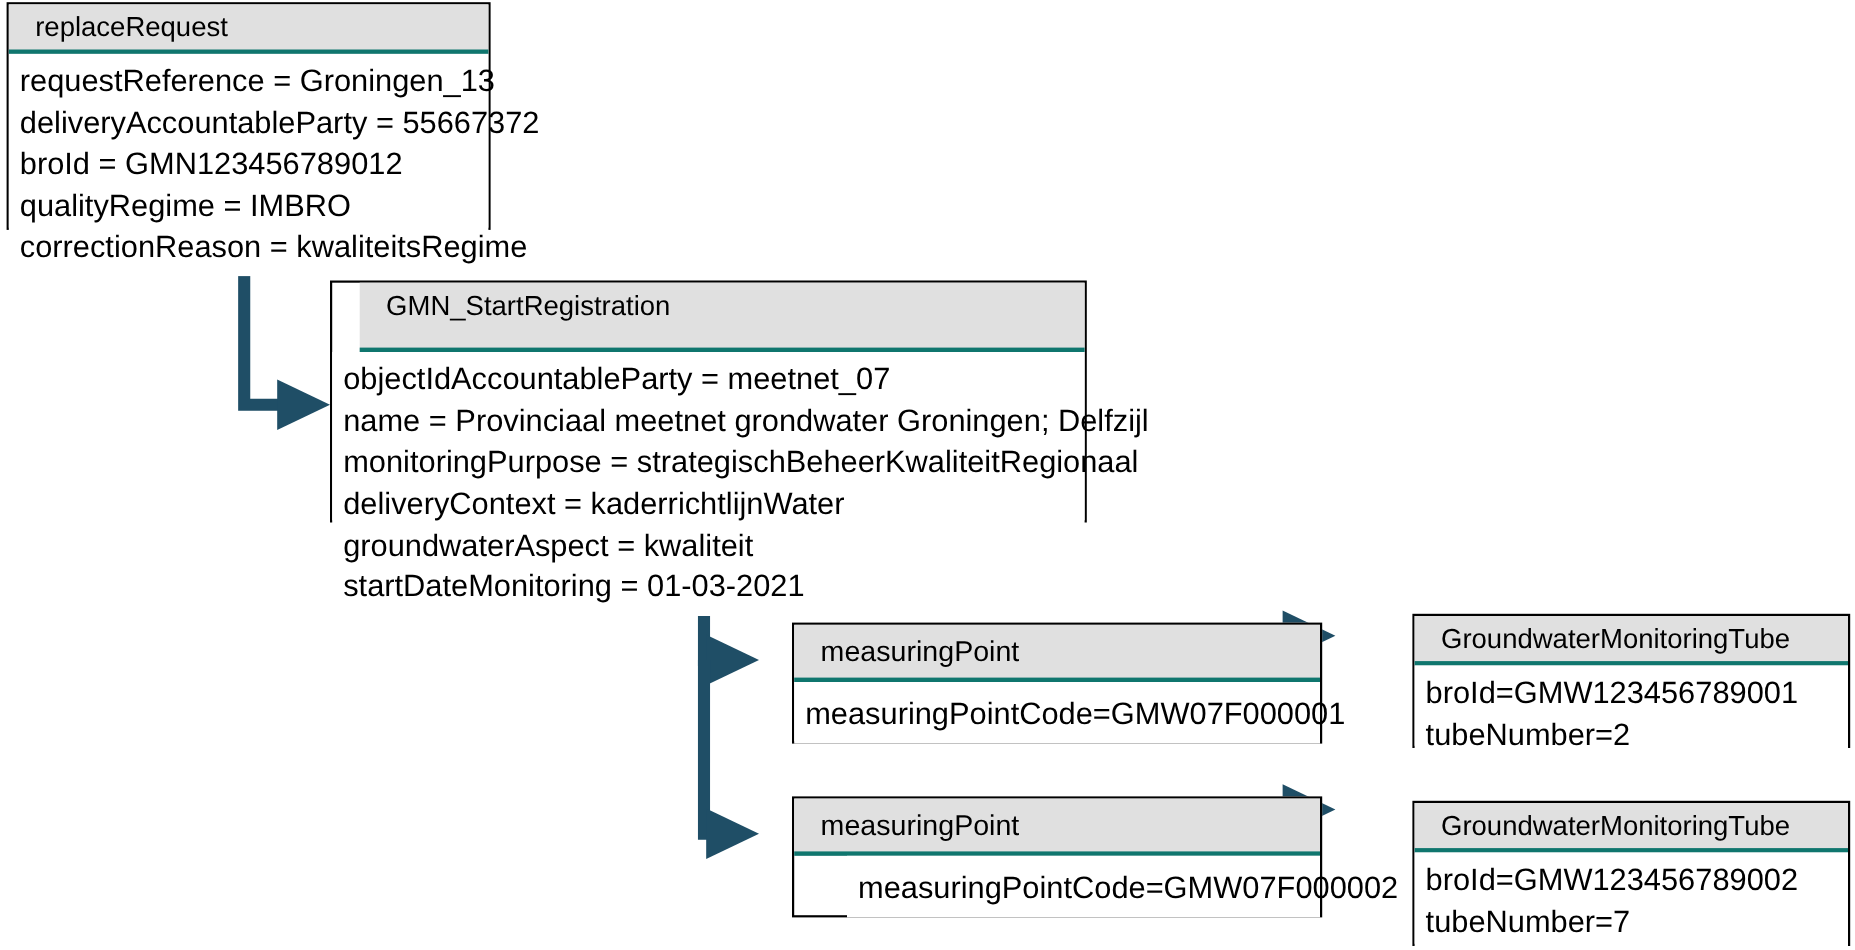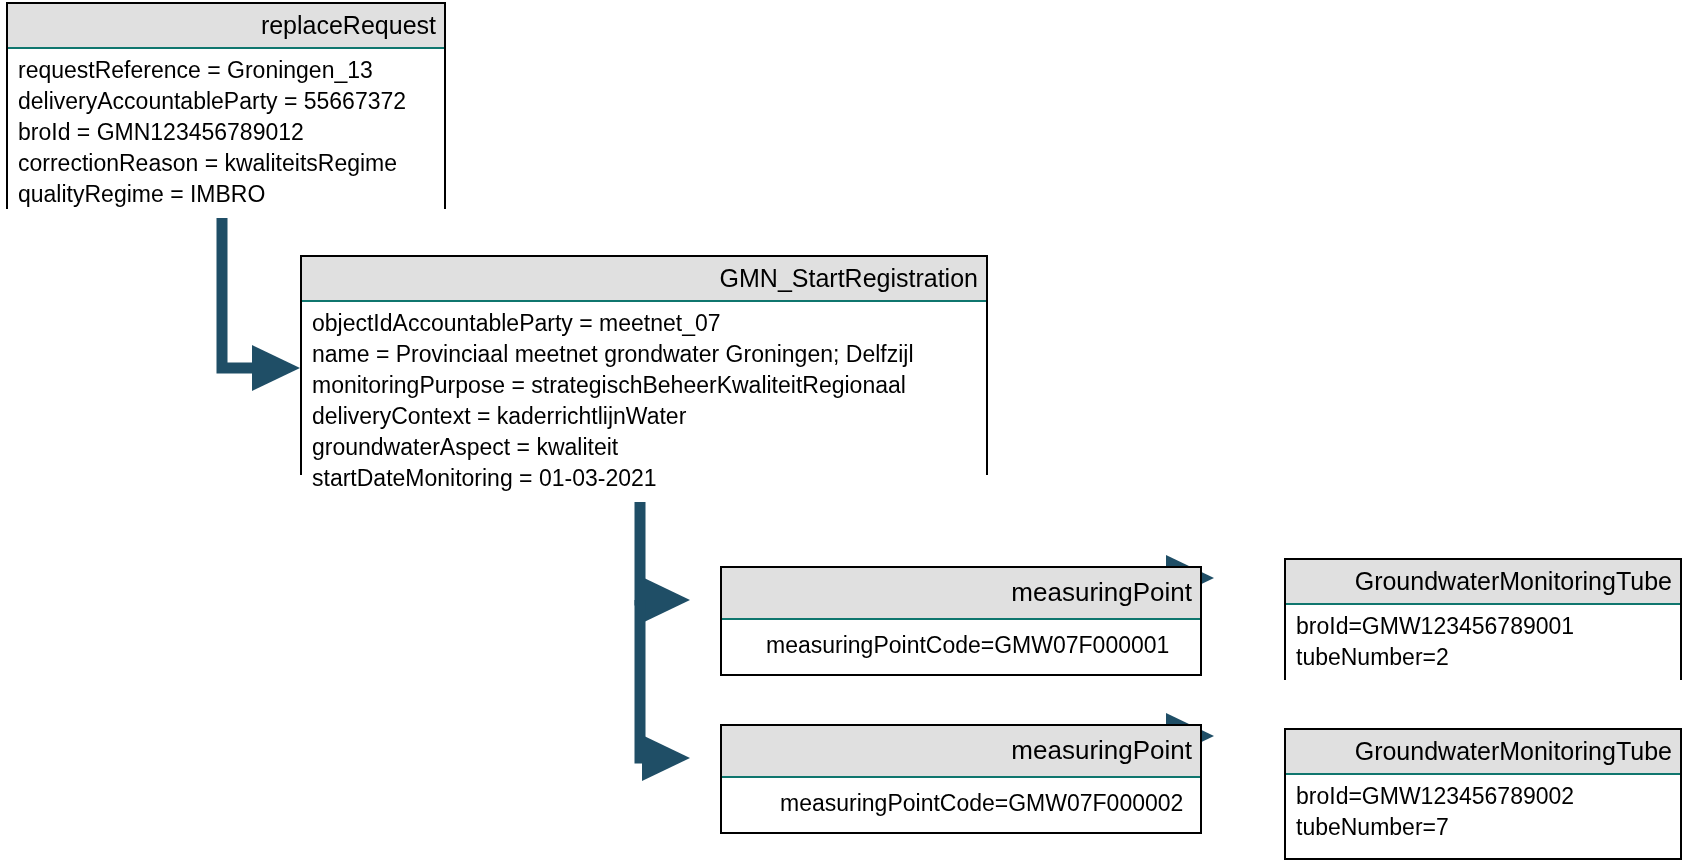--- a/index.html
+++ b/index.html
@@ -20,35 +20,35 @@
   }
   .node {
     position: absolute;
     box-sizing: border-box;
     border: 2px solid #000000;
     background: #ffffff;
   }
   .node-header {
     box-sizing: border-box;
     background: #e0e0e0;
-    border-bottom: 2px solid #0f766e;
-    text-align: right;
+    border-bottom: 4px solid #0f766e;
+    text-align: left;
     font-size: 25px;
     line-height: 1.25;
-    padding: 6px 8px 8px 12px;
+    padding: 6px 8px 8px 24px;
     white-space: nowrap;
     overflow: hidden;
   }
   .node-body {
     box-sizing: border-box;
     background: #ffffff;
     padding: 6px 10px 8px 10px;
   }
   .attr {
-    font-size: 23px;
+    font-size: 28px;
     line-height: 1.345;
     white-space: nowrap;
     color: #000000;
   }
   
   #edges {
     position: absolute;
     left: 0;
     top: 0;
     width: 1686px;
@@ -99,40 +99,40 @@
       <polygon class="edge-head" points="1166,713 1214,736 1166,759"></polygon>
     </g>
   </svg>
 
   <div class="node" style="left:6px; top:2px; width:440px; height:207px;">
     <div class="node-header" style="height:45px;">replaceRequest</div>
     <div class="node-body">
       <div class="attr">requestReference = Groningen_13</div>
       <div class="attr">deliveryAccountableParty = 55667372</div>
       <div class="attr">broId = GMN123456789012</div>
+      <div class="attr">qualityRegime = IMBRO</div>
       <div class="attr">correctionReason = kwaliteitsRegime</div>
-      <div class="attr">qualityRegime = IMBRO</div>
     </div>
   </div>
 
   <div class="node" style="left:300px; top:255px; width:688px; height:220px;">
-    <div class="node-header" style="height:45px;">GMN_StartRegistration</div>
+    <div class="node-header" style="height:63px;margin-left:25px;">GMN_StartRegistration</div>
     <div class="node-body">
       <div class="attr">objectIdAccountableParty = meetnet_07</div>
       <div class="attr">name = Provinciaal meetnet grondwater Groningen; Delfzijl</div>
       <div class="attr">monitoringPurpose = strategischBeheerKwaliteitRegionaal</div>
       <div class="attr">deliveryContext = kaderrichtlijnWater</div>
       <div class="attr">groundwaterAspect = kwaliteit</div>
       <div class="attr">startDateMonitoring = 01-03-2021</div>
     </div>
   </div>
 
   <div class="node" style="left:720px; top:566px; width:482px; height:110px;">
     <div class="node-header" style="height:52px; font-size:26px; padding-top:8px;">measuringPoint</div>
-    <div class="node-body" style="padding-top:10px;margin-left:34px;">
+    <div class="node-body" style="padding-top:10px;">
       <div class="attr">measuringPointCode=GMW07F000001</div>
     </div>
   </div>
 
   <div class="node" style="left:720px; top:724px; width:482px; height:110px;">
     <div class="node-header" style="height:52px; font-size:26px; padding-top:8px;">measuringPoint</div>
     <div class="node-body" style="padding-top:10px;margin-left:48px;">
       <div class="attr">measuringPointCode=GMW07F000002</div>
     </div>
   </div>

